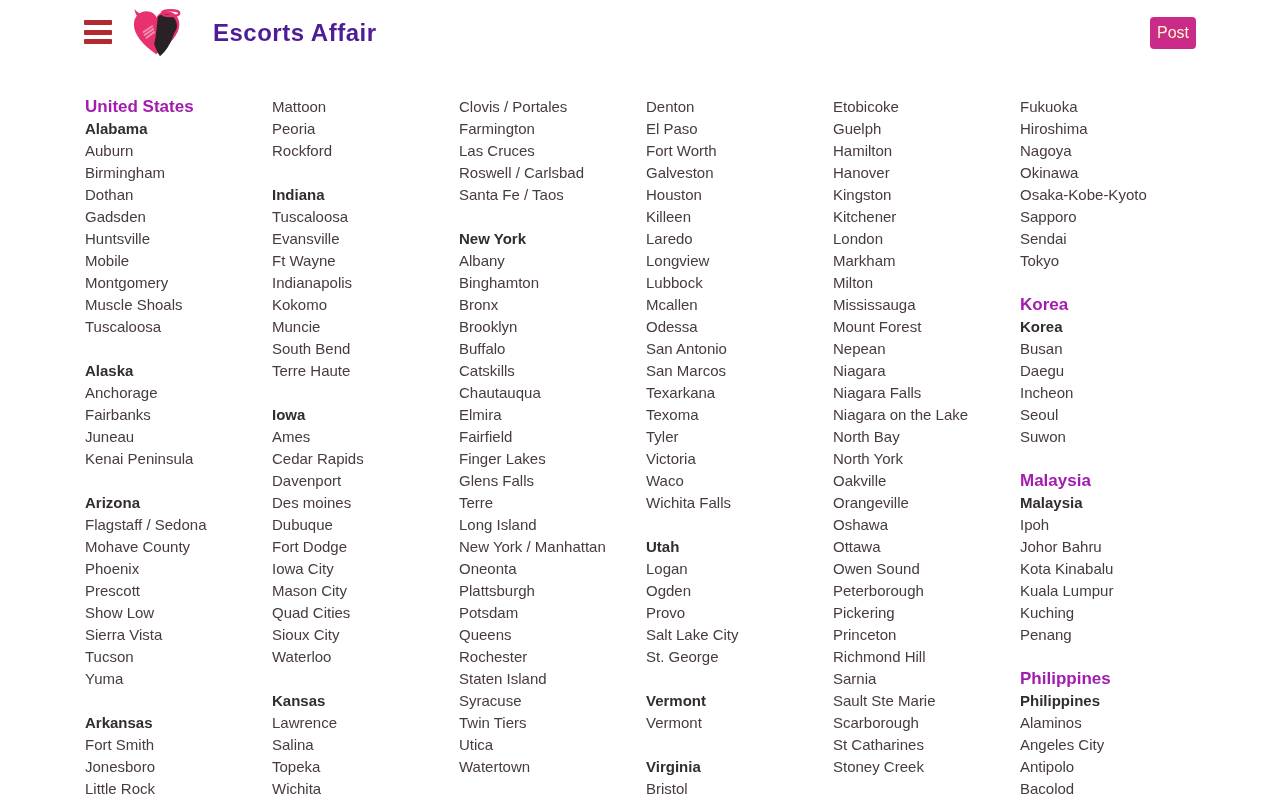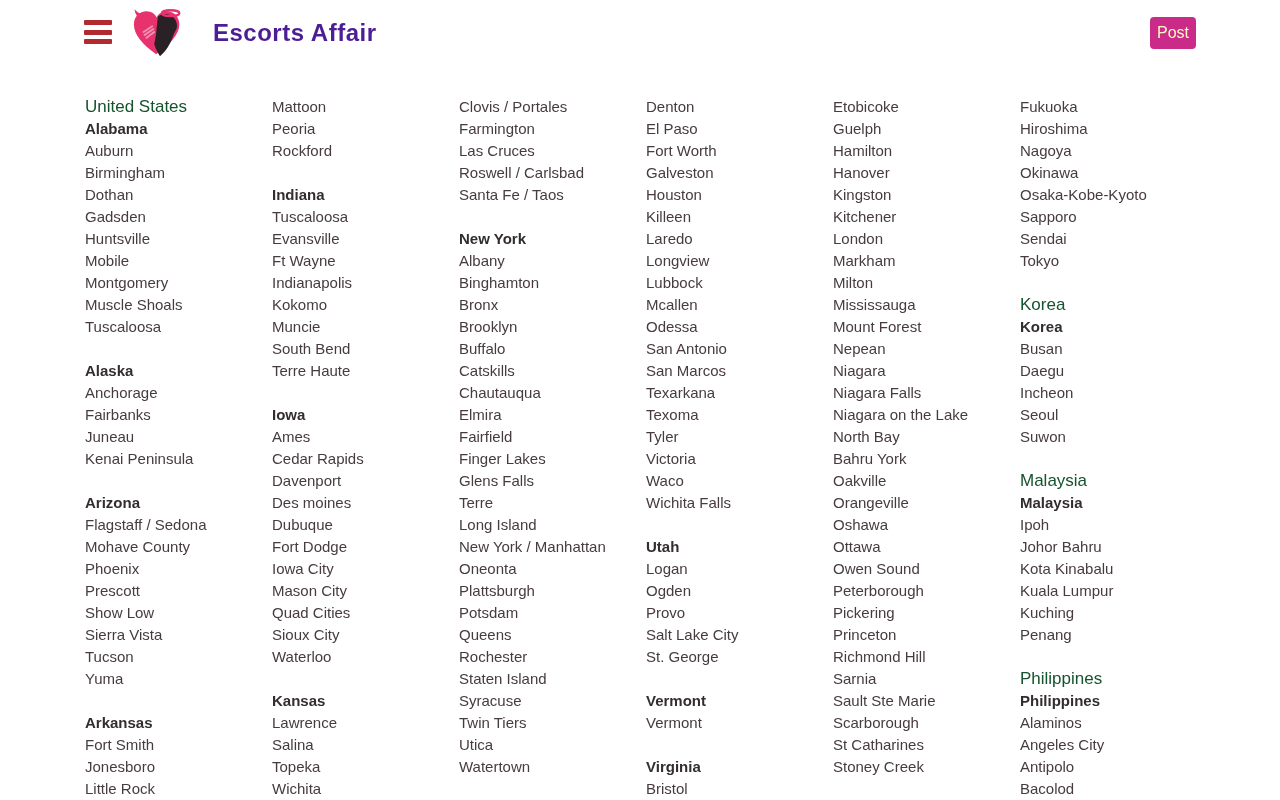--- a/index.html
+++ b/index.html
@@ -38,21 +38,21 @@
   .columns { display: flex; margin-left: 85px; width: 1122px; }
   .col { width: 187px; }
   .row { height: 22px; line-height: 22px; white-space: nowrap; }
   .row.city {
     font-size: 15px; color: #473b3e; cursor: pointer;
   }
   .row.state {
     font-size: 15px; font-weight: 700; color: #332d2f; cursor: pointer;
   }
   .row.country {
-    font-size: 17px; font-weight: 400; color: #14532d; cursor: pointer;
+    font-size: 17px; font-weight: 700; color: #a21caf; cursor: pointer;
   }
   .row.gap { height: 22px; }
 </style>
 </head>
 <body>
 
 <div class="header">
   <div class="hamburger">
     <div class="bar"></div>
     <div class="bar"></div>
@@ -221,21 +221,21 @@
       <div class="row city">London</div>
       <div class="row city">Markham</div>
       <div class="row city">Milton</div>
       <div class="row city">Mississauga</div>
       <div class="row city">Mount Forest</div>
       <div class="row city">Nepean</div>
       <div class="row city">Niagara</div>
       <div class="row city">Niagara Falls</div>
       <div class="row city">Niagara on the Lake</div>
       <div class="row city">North Bay</div>
-      <div class="row city">Bahru York</div>
+      <div class="row city">North York</div>
       <div class="row city">Oakville</div>
       <div class="row city">Orangeville</div>
       <div class="row city">Oshawa</div>
       <div class="row city">Ottawa</div>
       <div class="row city">Owen Sound</div>
       <div class="row city">Peterborough</div>
       <div class="row city">Pickering</div>
       <div class="row city">Princeton</div>
       <div class="row city">Richmond Hill</div>
       <div class="row city">Sarnia</div>

